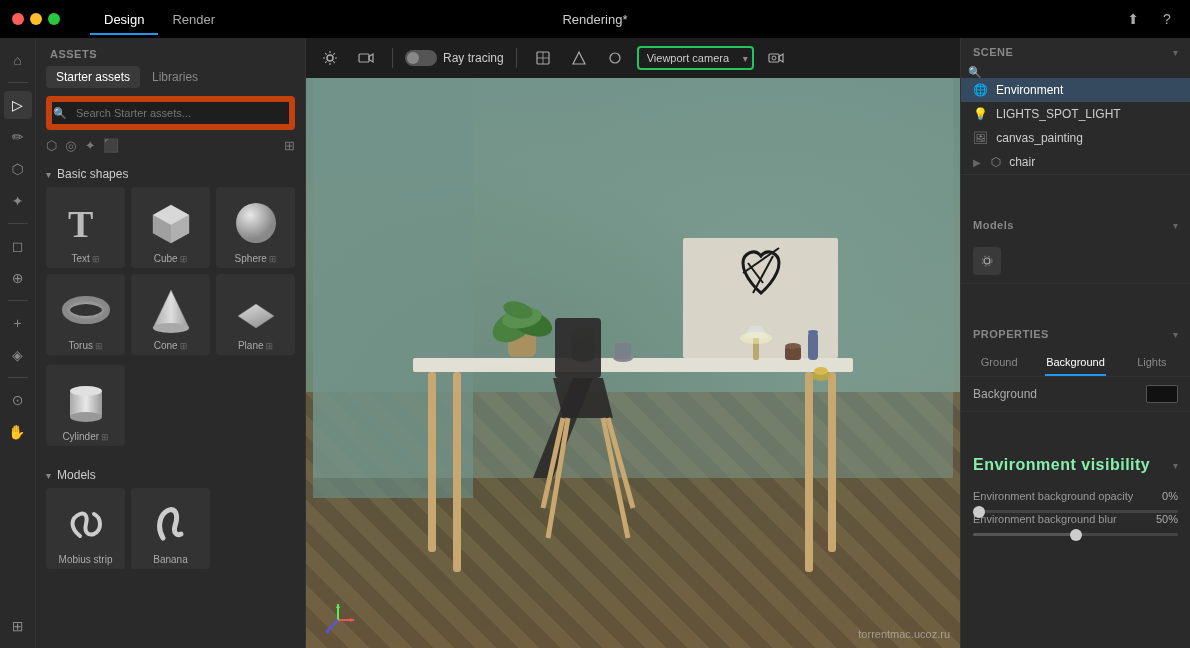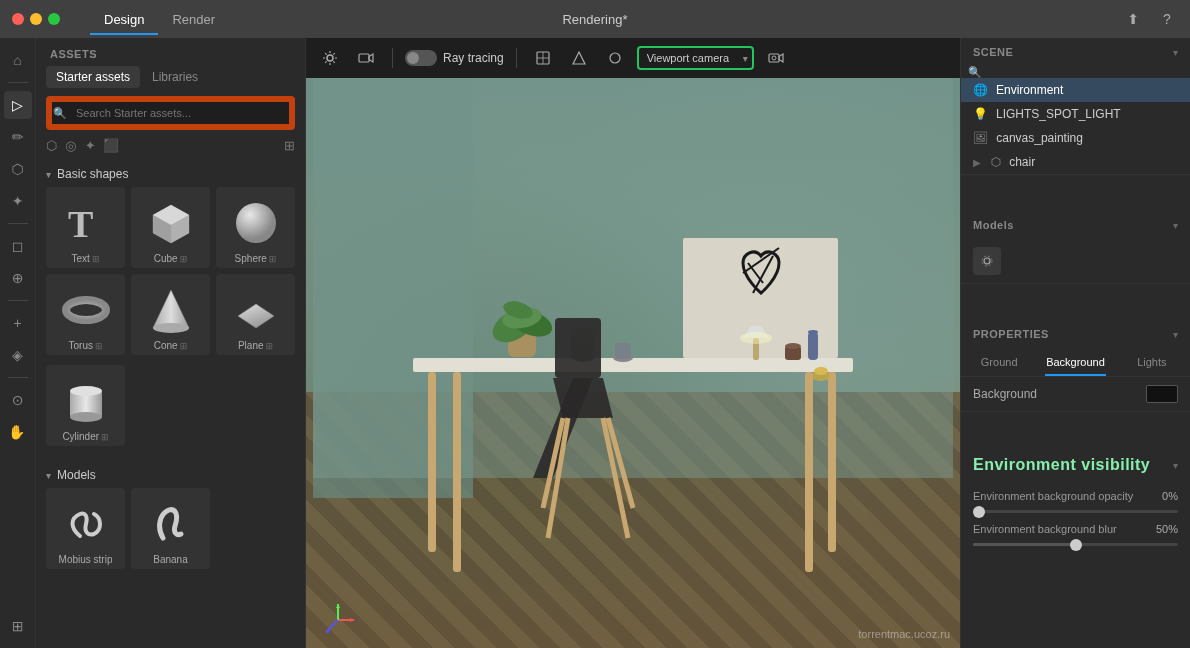--- a/index.html
+++ b/index.html
@@ -1,21 +1,21 @@
 <!DOCTYPE html>
 <html><head>
   <meta charset="utf-8">
   <style>
     * { margin: 0; padding: 0; box-sizing: border-box; }
     body { width: 1190px; height: 648px; background: #1e1e1e; font-family: -apple-system, BlinkMacSystemFont, 'Segoe UI', sans-serif; overflow: hidden; color: #ccc; font-size: 12px; }
 
     
     #titlebar {
       height: 38px;
-      background: #404040;
+      background: #000000;
       display: flex;
       align-items: center;
       padding: 0 12px;
       position: relative;
     }
     .traffic-lights { display: flex; gap: 6px; align-items: center; }
     .tl { width: 12px; height: 12px; border-radius: 50%; }
     .tl-red { background: #ff5f57; }
     .tl-yellow { background: #febc2e; }
     .tl-green { background: #28c840; }
@@ -151,21 +151,21 @@
     .props-tabs { display: flex; border-bottom: 1px solid #333; }
     .props-tab { flex: 1; text-align: center; padding: 8px 4px; font-size: 11px; color: #888; cursor: pointer; position: relative; }
     .props-tab.active { color: #fff; }
     .props-tab.active::after { content: ''; position: absolute; bottom: 0; left: 10%; right: 10%; height: 2px; background: #2196F3; }
 
     .props-row { display: flex; align-items: center; justify-content: space-between; padding: 8px 12px; }
     .props-label { color: #aaa; font-size: 12px; }
     .color-swatch { width: 32px; height: 18px; background: #1a1a1a; border: 1px solid #555; border-radius: 2px; }
 
     .env-section { padding: 8px 12px; }
-    .slider-row { margin-bottom: 10px; }
+    .slider-row { }
     .slider-label-row { display: flex; justify-content: space-between; margin-bottom: 4px; }
     .slider-label { font-size: 11px; color: #999; }
     .slider-value { font-size: 11px; color: #aaa; }
     .slider-track { position: relative; height: 3px; background: #444; border-radius: 2px; margin-top: 8px; }
     .slider-fill { height: 100%; background: #555; border-radius: 2px; }
     .slider-thumb { width: 12px; height: 12px; background: #ccc; border-radius: 50%; position: absolute; top: 50%; transform: translateY(-50%); cursor: pointer; }
 
     
     svg { display: block; }
 

